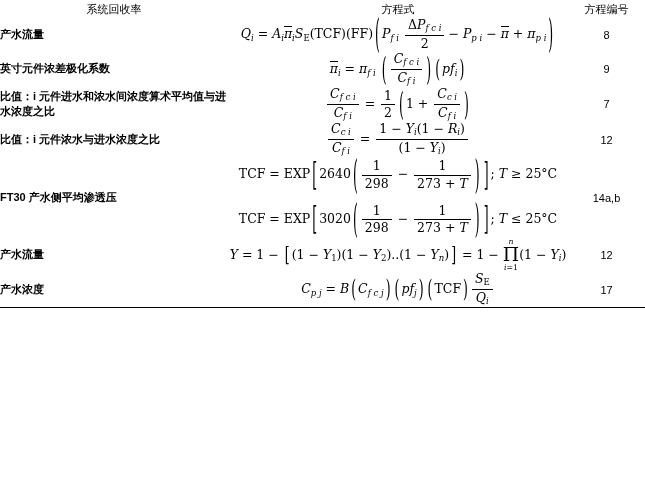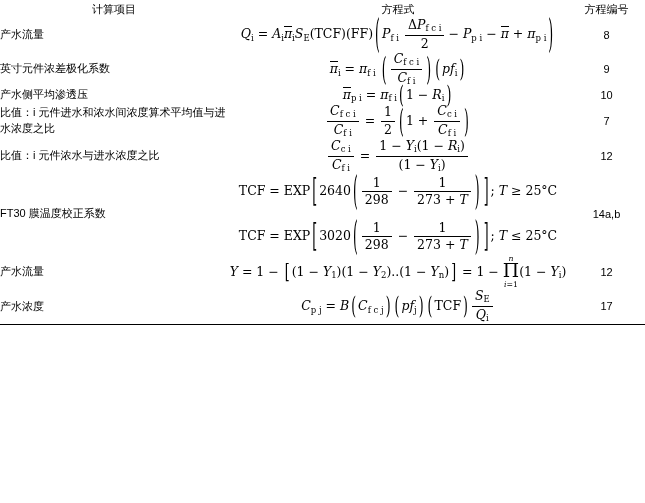--- a/index.html
+++ b/index.html
@@ -48,20 +48,21 @@
     border-bottom: 0.8px solid #000;
     font-size: 11px;
   }
   .row:last-child td {
     border-bottom: 1.1px solid #000;
   }
   td.label {
     text-align: left;
     padding: 5px 4px 5px 4px;
     line-height: 1.45;
+    font-weight: bold;
   }
   td.eq {
     text-align: center;
     padding: 6px 2px 6px 2px;
   }
   td.num {
     text-align: center;
     padding: 5px 2px 5px 2px;
     vertical-align: top;
   }
@@ -72,20 +73,21 @@
     font-size: 12.5px;
     white-space: nowrap;
     display: inline-block;
     line-height: 1.1;
   }
   .it { font-style: italic; }
   .up { font-style: normal; }
   sub {
     font-size: 0.68em;
     vertical-align: -0.28em;
+    font-style: italic;
   }
   sub.up { font-style: normal; }
   .frac {
     display: inline-block;
     vertical-align: middle;
     text-align: center;
     line-height: 1.15;
     margin: 0 2px;
   }
   .frac .nu {
@@ -143,21 +145,21 @@
 
 <div class="page">
   <table class="eqtable">
     <colgroup>
         <col class="c1">
         <col class="c2">
         <col class="c3">
       </colgroup>
     <thead>
       <tr class="hdr-row">
-        <th>计算项目</th>
+        <th>系统回收率</th>
         <th>方程式</th>
         <th>方程编号</th>
       </tr>
     </thead>
     <tbody>
 
       <tr class="row">
         <td class="label">产水流量</td>
         <td class="eq">
           <span class="m">
@@ -170,29 +172,20 @@
       <tr class="row">
         <td class="label">英寸元件浓差极化系数</td>
         <td class="eq">
           <span class="m">
             <span class="ovl"><span class="it">π</span></span><sub>i</sub> = <span class="it">π</span><sub>f i</sub> <span class="paren">(</span><span class="frac"><span class="nu"><span class="it">C</span><sub>f c i</sub></span><span class="de"><span class="it">C</span><sub>f i</sub></span></span><span class="paren">)</span><span class="paren sm">(</span><span class="it">pf</span><sub>i</sub><span class="paren sm">)</span>
           </span>
         </td>
         <td class="num">9</td>
       </tr>
 
-      <tr class="row">
-        <td class="label">产水侧平均渗透压</td>
-        <td class="eq">
-          <span class="m">
-            <span class="ovl"><span class="it">π</span></span><sub>p i</sub> = <span class="it">π</span><sub>f i</sub><span class="paren sm">(</span>1 − <span class="it">R</span><sub>i</sub><span class="paren sm">)</span>
-          </span>
-        </td>
-        <td class="num">10</td>
-      </tr>
 
       <tr class="row">
         <td class="label">比值：i 元件进水和浓水间浓度算术平均值与进水浓度之比</td>
         <td class="eq">
           <span class="m">
             <span class="frac"><span class="nu"><span class="it">C</span><sub>f c i</sub></span><span class="de"><span class="it">C</span><sub>f i</sub></span></span> = <span class="frac"><span class="nu">1</span><span class="de">2</span></span><span class="paren">(</span>1 + <span class="frac"><span class="nu"><span class="it">C</span><sub>c i</sub></span><span class="de"><span class="it">C</span><sub>f i</sub></span></span><span class="paren">)</span>
           </span>
         </td>
         <td class="num">7</td>
       </tr>
@@ -202,21 +195,21 @@
         <td class="eq">
           <span class="m">
             <span class="frac"><span class="nu"><span class="it">C</span><sub>c i</sub></span><span class="de"><span class="it">C</span><sub>f i</sub></span></span> = <span class="frac"><span class="nu">1 − <span class="it">Y</span><sub>i</sub>(1 − <span class="it">R</span><sub>i</sub>)</span><span class="de">(1 − <span class="it">Y</span><sub>i</sub>)</span></span>
           </span>
         </td>
         <td class="num">12</td>
       </tr>
 
 
       <tr class="row">
-        <td class="label">FT30 膜温度校正系数</td>
+        <td class="label">FT30 产水侧平均渗透压</td>
         <td class="eq">
           <div class="eqline">
             <span class="m">
               <span class="up">TCF</span> = <span class="up">EXP</span><span class="brk">[</span>2640<span class="paren lg">(</span><span class="frac"><span class="nu">1</span><span class="de">298</span></span> − <span class="frac"><span class="nu">1</span><span class="de">273 + <span class="it">T</span></span></span><span class="paren lg">)</span><span class="brk">]</span>; <span class="it">T</span> ≥ 25°C
             </span>
           </div>
           <div class="eqline">
             <span class="m">
               <span class="up">TCF</span> = <span class="up">EXP</span><span class="brk">[</span>3020<span class="paren lg">(</span><span class="frac"><span class="nu">1</span><span class="de">298</span></span> − <span class="frac"><span class="nu">1</span><span class="de">273 + <span class="it">T</span></span></span><span class="paren lg">)</span><span class="brk">]</span>; <span class="it">T</span> ≤ 25°C
             </span>

